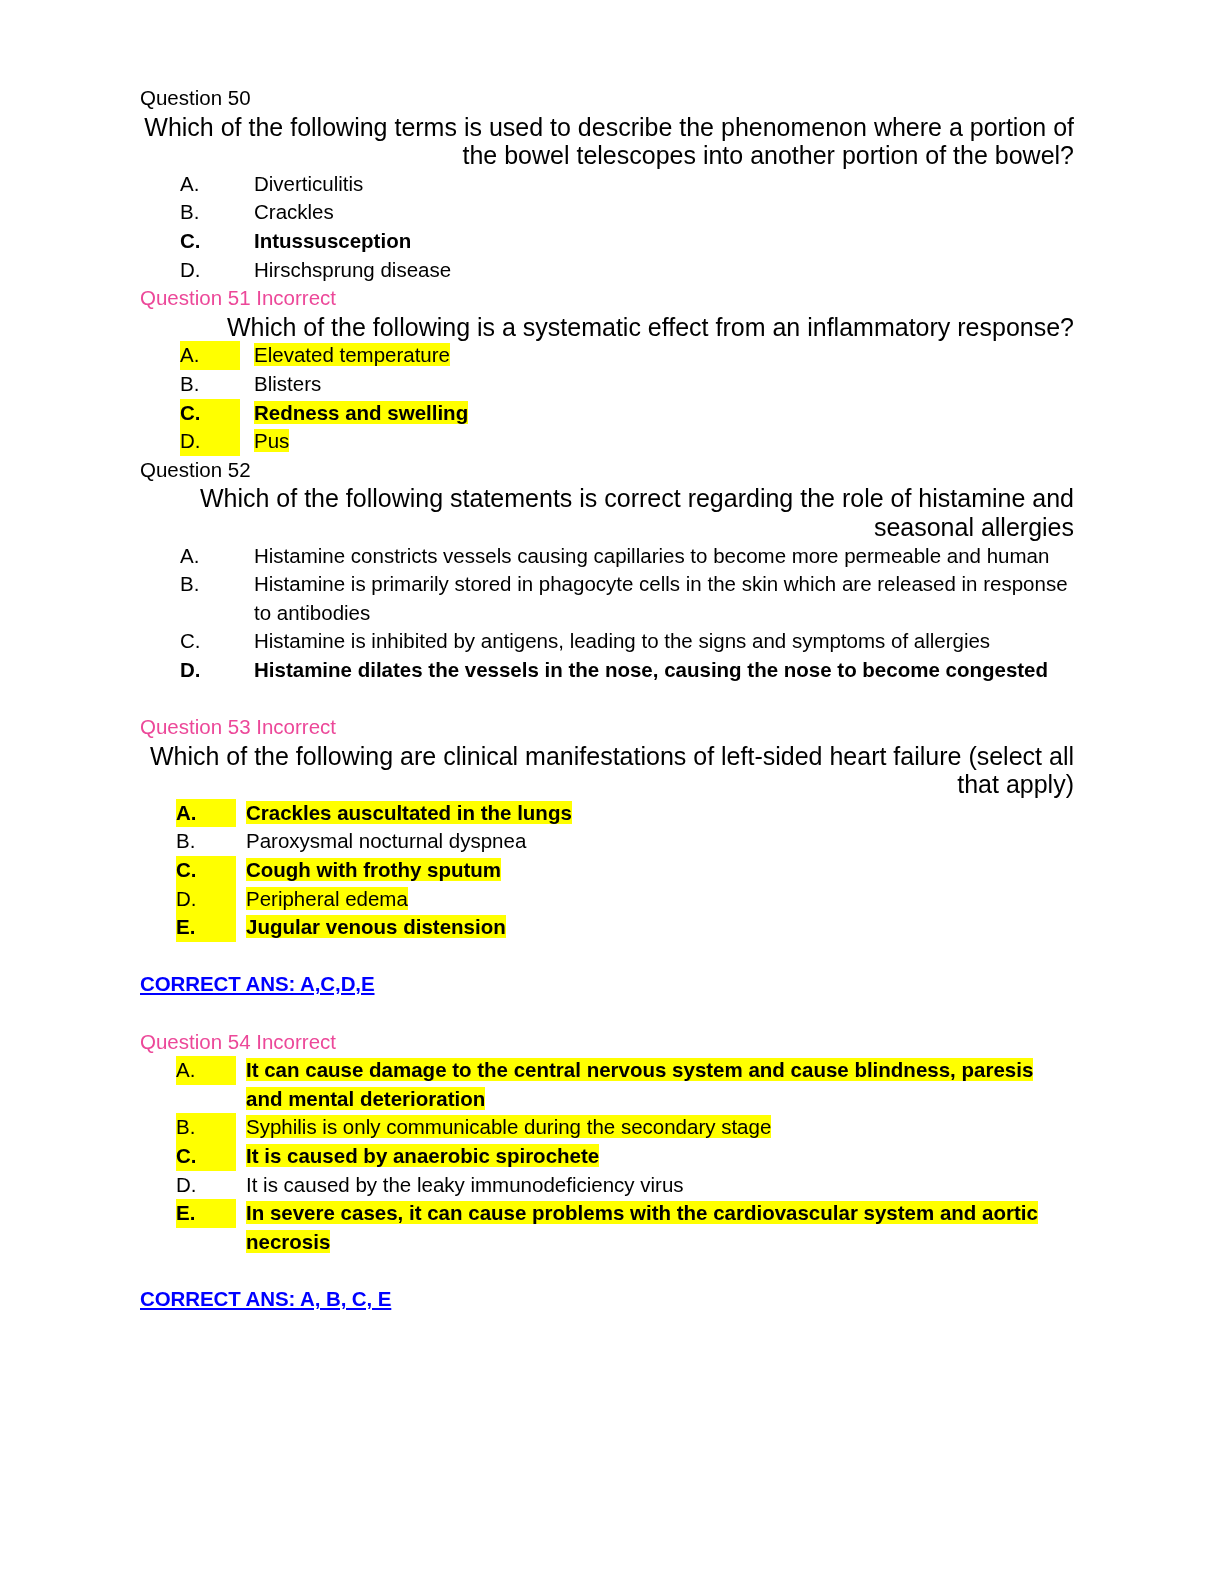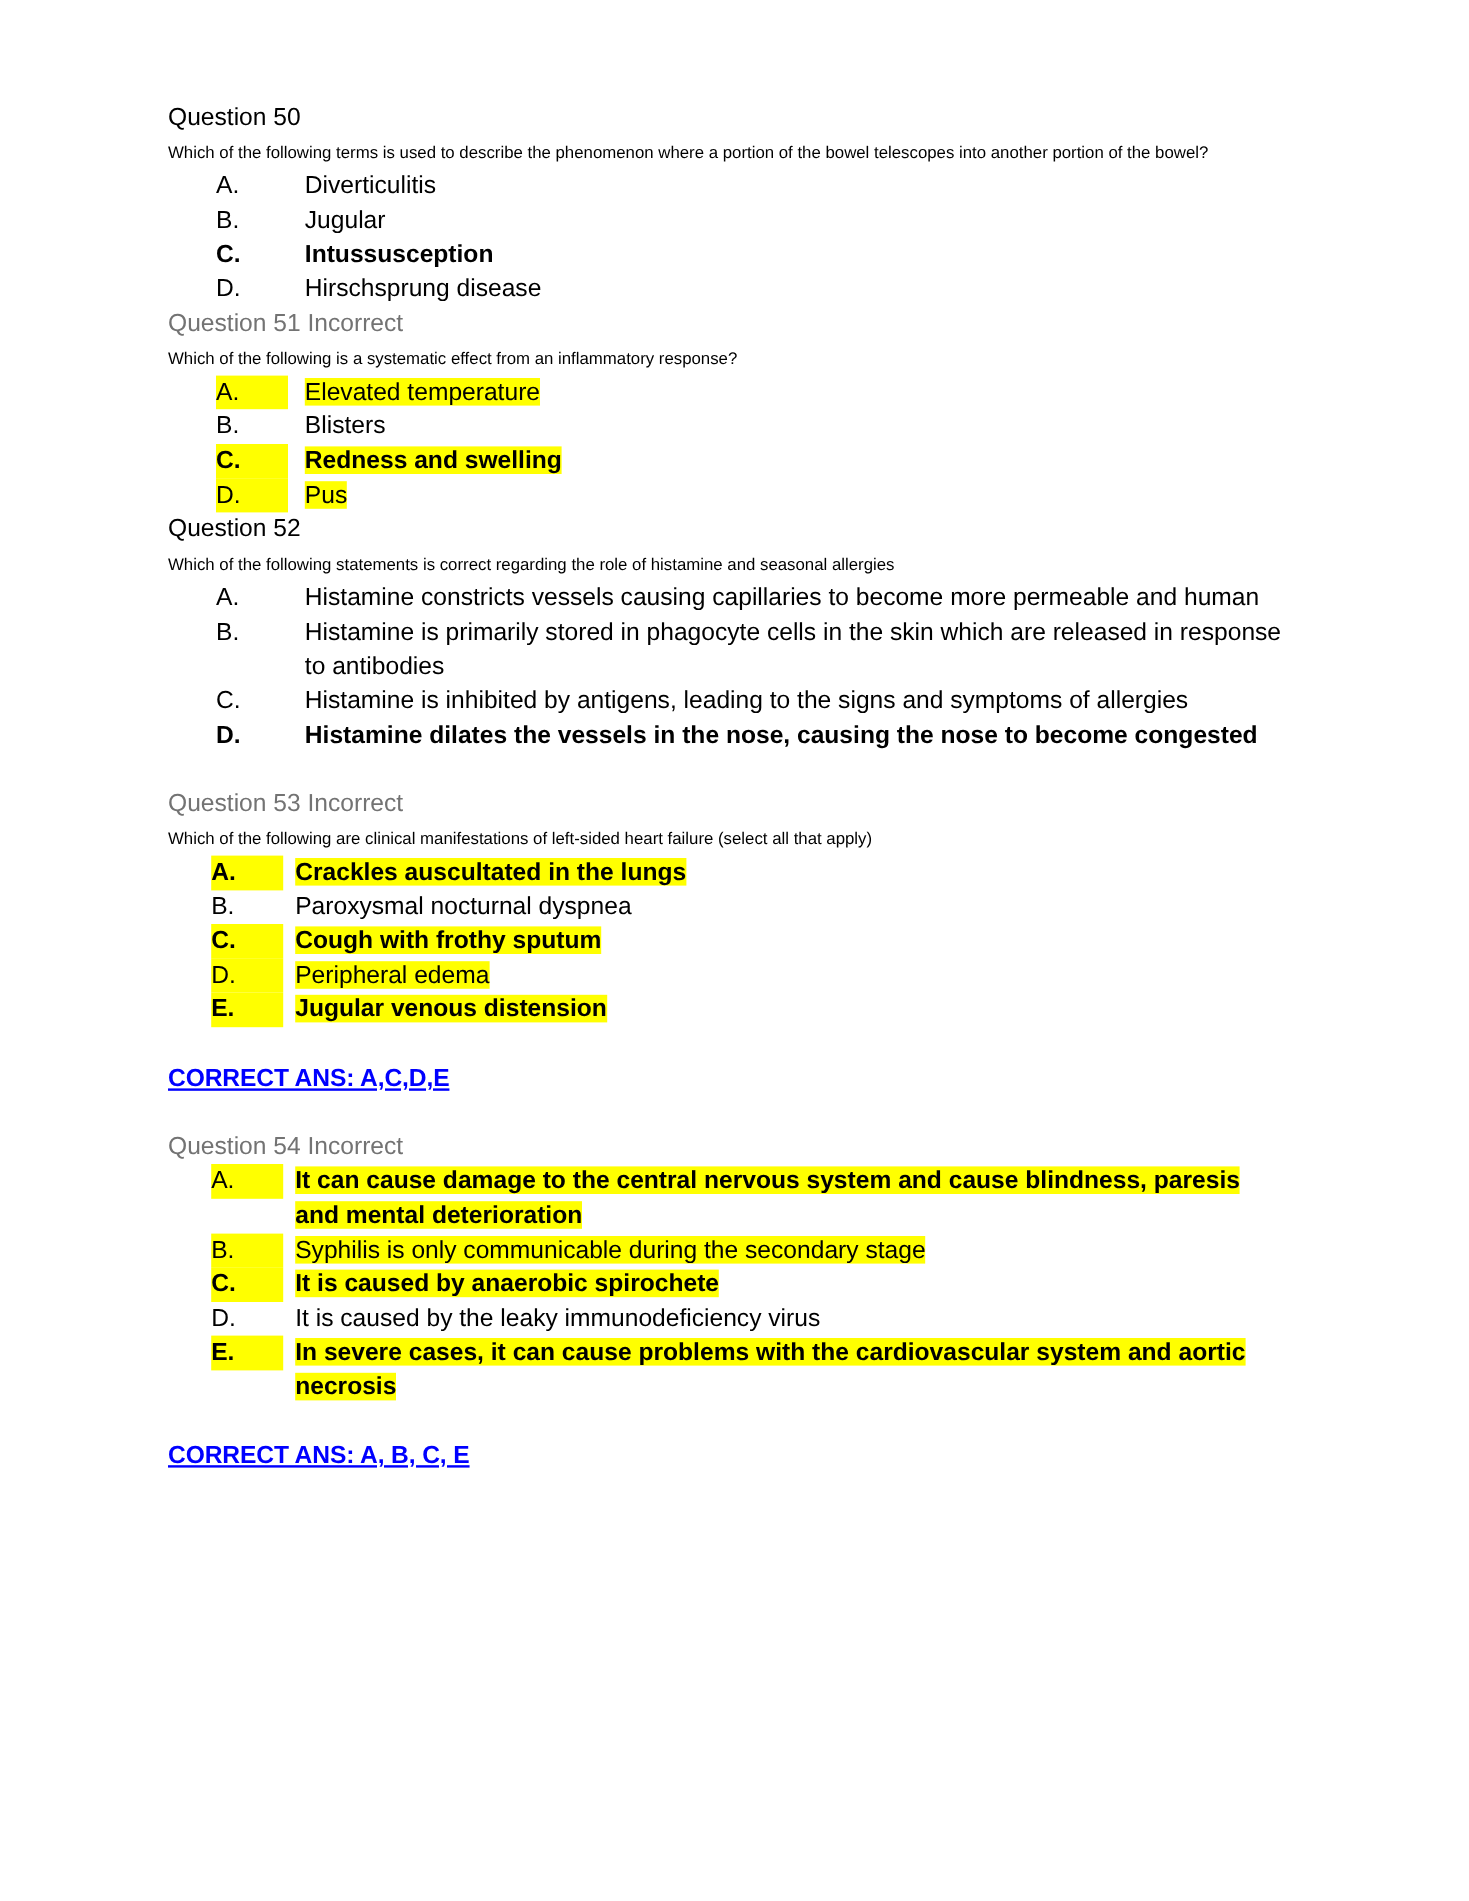--- a/index.html
+++ b/index.html
@@ -27,24 +27,25 @@
     line-height: 28.6px;
   }
 
   
   .qblock { margin: 0; }
   .qhead {
     font-size: 20.5px;
     line-height: 28.6px;
     white-space: pre-wrap;
   }
-  .qhead.incorrect { color: #737373; }
+  .qhead.incorrect { color: #ec4899; }
   .qstem {
-    font-size: 14px;
+    font-size: 25px;
     line-height: 28.6px;
+    text-align: right;
   }
 
   
   ol.opts {
     list-style: none;
     margin: 0;
     padding: 0;
   }
   ol.opts > li {
     position: relative;
@@ -89,21 +90,21 @@
 </head>
 <body>
 
 <div class="page">
   <div class="doc" id="doc-root">
       <div class="qblock">
         <div class="qhead">Question 50</div>
         <div class="qstem">Which of the following terms is used to describe the phenomenon where a portion of the bowel telescopes into another portion of the bowel?</div>
         <ol class="opts">
           <li><span class="marker">A.</span><span class="optbody">Diverticulitis</span></li>
-          <li><span class="marker">B.</span><span class="optbody">Jugular</span></li>
+          <li><span class="marker">B.</span><span class="optbody">Crackles</span></li>
           <li><span class="marker b">C.</span><span class="optbody b">Intussusception</span></li>
           <li><span class="marker">D.</span><span class="optbody">Hirschsprung disease</span></li>
         </ol>
       </div>
       <div class="qblock">
         <div class="qhead incorrect">Question 51 Incorrect</div>
         <div class="qstem">Which of the following is a systematic effect from an inflammatory response?</div>
         <ol class="opts">
           <li><span class="marker hl">A.</span><span class="optbody hl">Elevated temperature</span></li>
           <li><span class="marker">B.</span><span class="optbody">Blisters</span></li>

